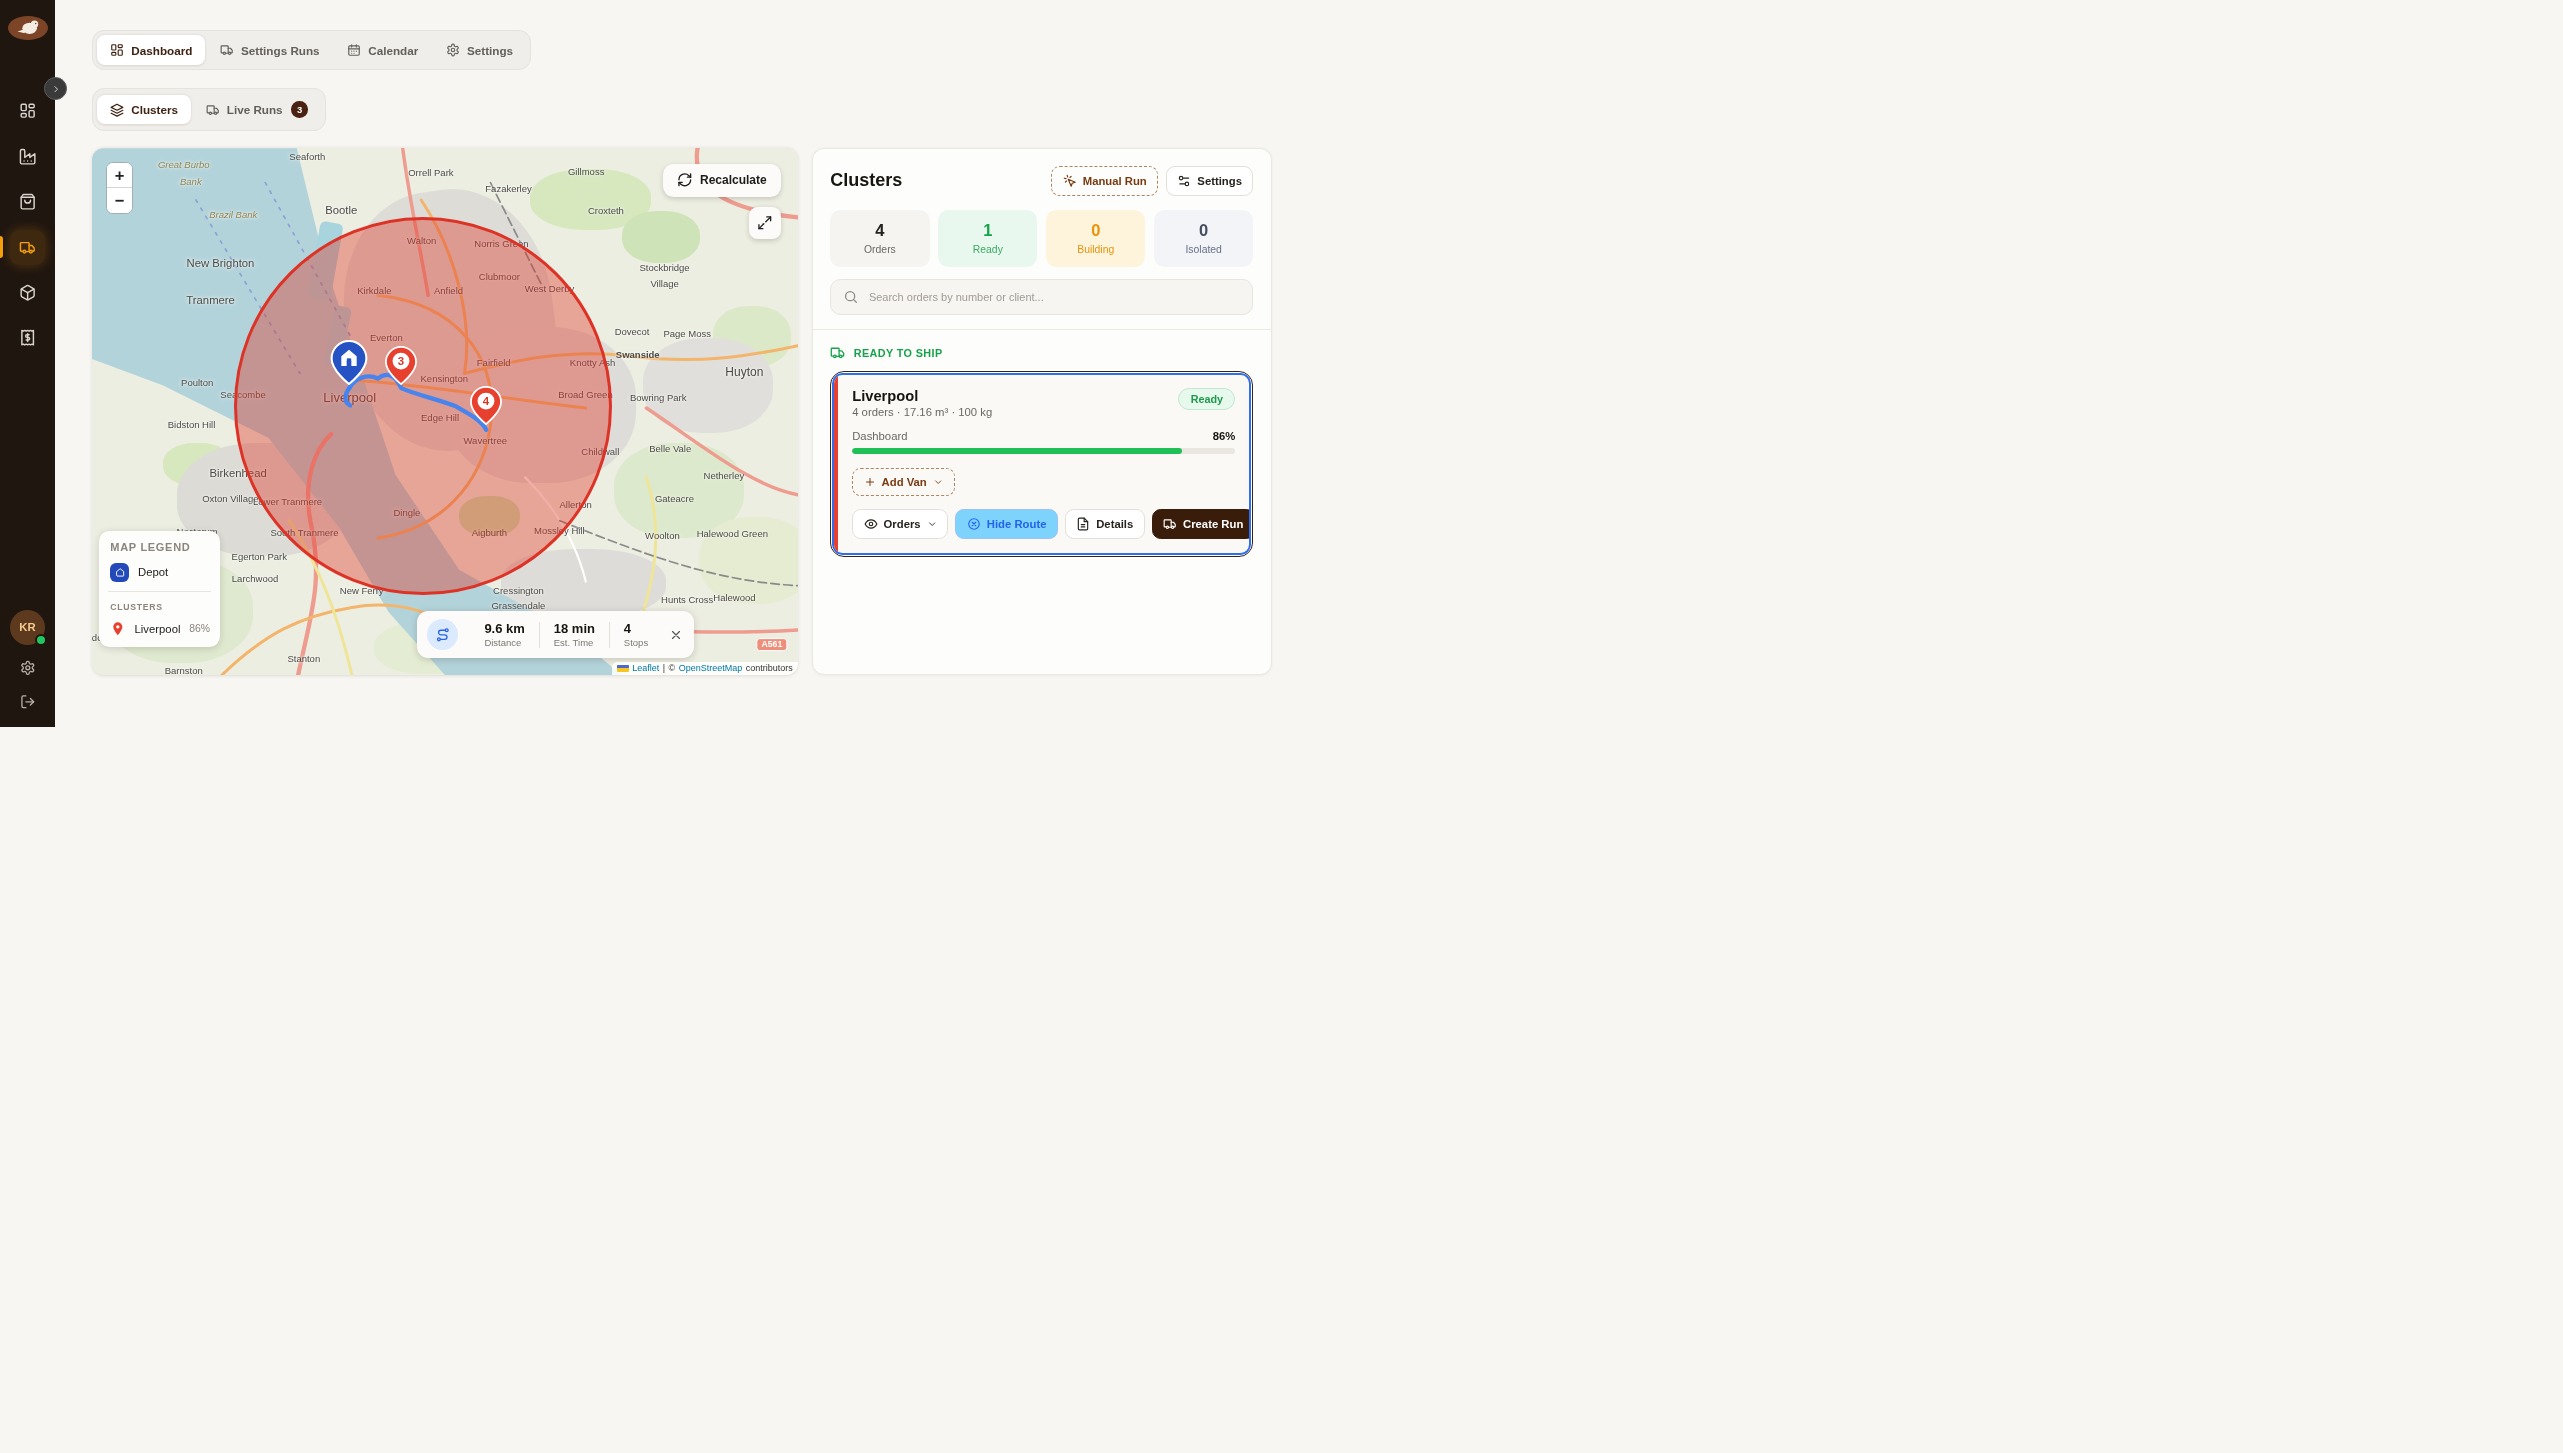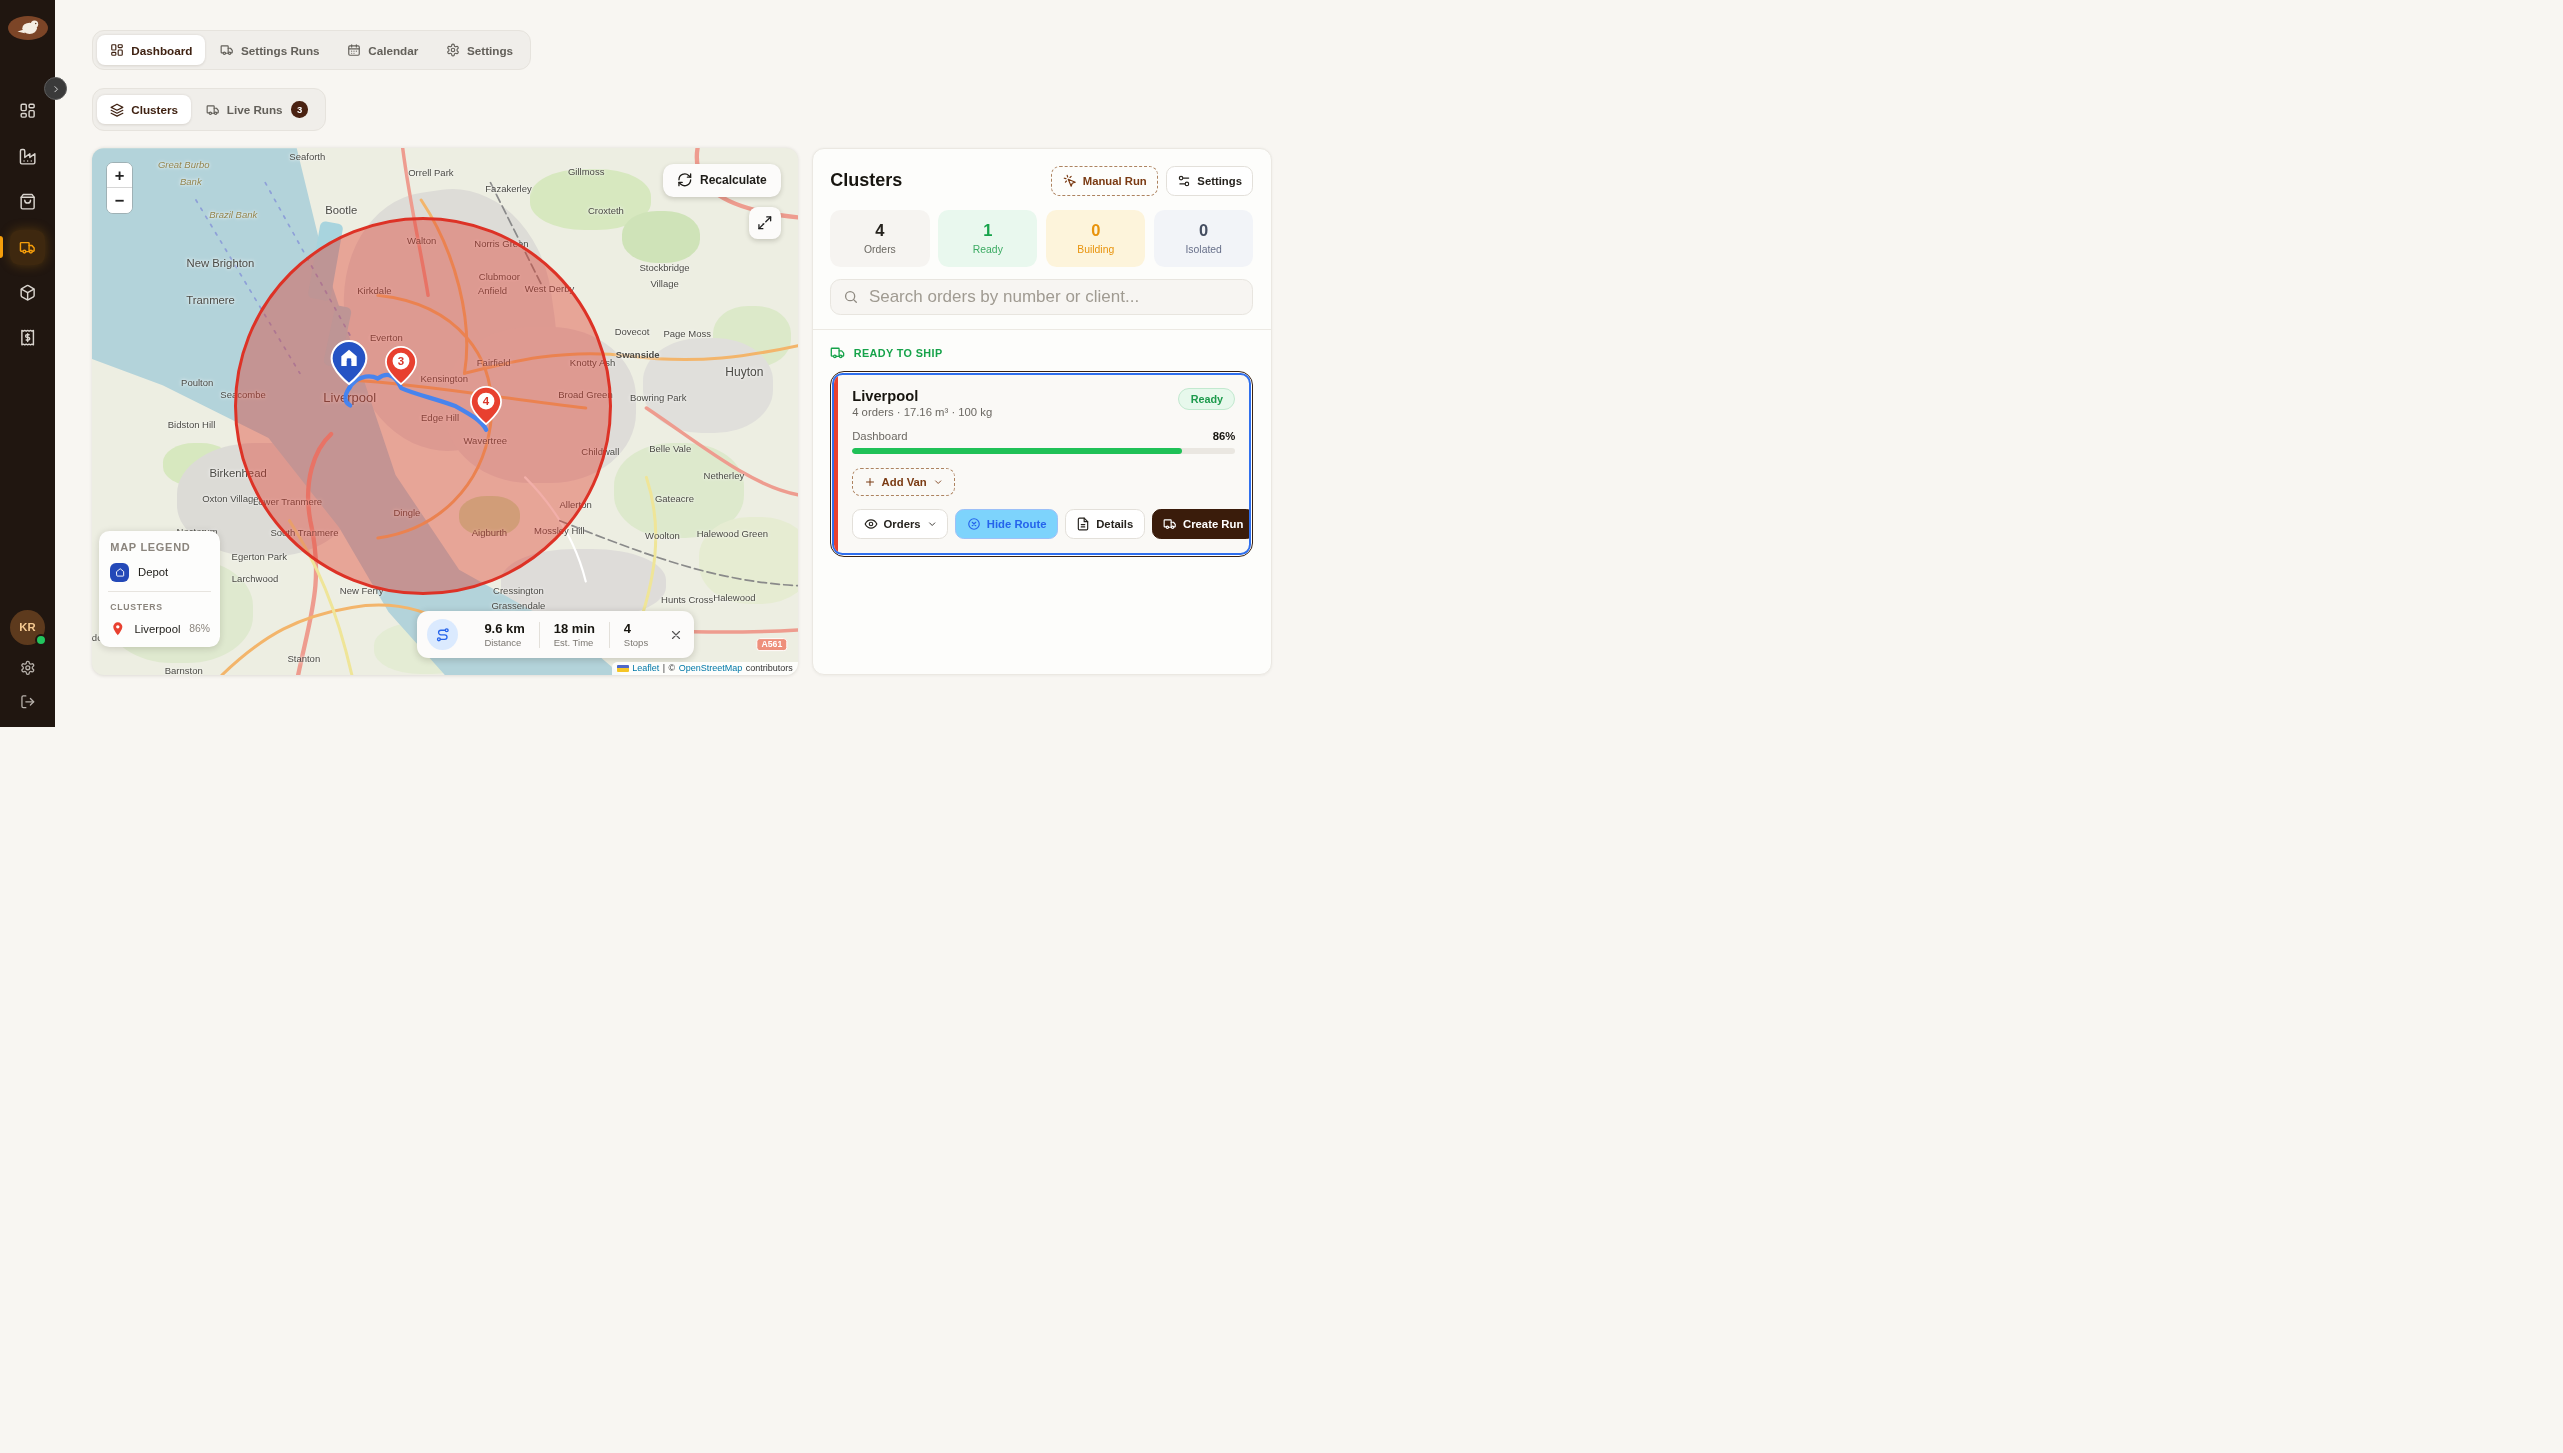--- a/index.html
+++ b/index.html
@@ -112,21 +112,21 @@
   .stats{display:grid;grid-template-columns:repeat(4,1fr);gap:8.7px;margin-top:14px;}
   .tile{border-radius:10.4px;padding:11.3px 5.2px;text-align:center;}
   .tile .tv{font-size:16.5px;font-weight:bold;}
   .tile .tl{font-size:10.4px;margin-top:4.3px;}
   .tile-neutral{background:#f6f4f1}.tile-neutral .tv{color:#26231e}.tile-neutral .tl{color:#6b6862}
   .tile-green{background:#e9f8ee}.tile-green .tv{color:#16a34a}.tile-green .tl{color:#3cab63}
   .tile-amber{background:#fdf4db}.tile-amber .tv{color:#e8930c}.tile-amber .tl{color:#e8930c}
   .tile-slate{background:#f2f4f8}.tile-slate .tv{color:#454e61}.tile-slate .tl{color:#68708a}
   .search{display:flex;align-items:center;gap:8.7px;background:#f7f5f2;border:0.9px solid #e8e5df;border-radius:10.4px;
     height:36px;padding:0 11.3px;margin-top:12px;color:#8f8a82;}
-  .search input{border:none;outline:none;background:transparent;font-size:17px;width:100%;color:#26231e;
+  .search input{border:none;outline:none;background:transparent;font-size:11px;width:100%;color:#26231e;
     font-family:"Liberation Sans",sans-serif;}
   .search input::placeholder{color:#a09b92;}
   .p-divider{height:0.9px;background:#ece9e3;margin:14.7px -17.3px;}
   .section-head{display:flex;align-items:center;gap:7.8px;color:#16a34a;font-size:10.8px;font-weight:bold;
     letter-spacing:0.4px;}
   .card-outer{margin-top:10.4px;border:1.7px solid #3a2313;border-radius:14px;background:#fff;padding:0.9px;}
   .card-inner{border:2.6px solid #2f6fed;border-radius:10.4px;background:#faf9f6;position:relative;overflow:hidden;
     padding:13px 14px 14px 18px;}
   .card-inner::before{content:"";position:absolute;left:0;top:0;bottom:0;width:4.3px;background:#e8402f;}
   .cc-top{display:flex;align-items:flex-start;justify-content:space-between;}
@@ -368,21 +368,21 @@
           <span class="map-label" style="left: 35.3%; top: 11.7%; font-size: 11.3px;">Bootle</span>
           <span class="map-label" style="left: 72.8%; top: 11.7%;">Croxteth</span>
           <span class="map-label" style="left: 46.7%; top: 17.5%;">Walton</span>
           <span class="map-label" style="left: 58%; top: 18%;">Norris Green</span>
           <span class="map-label" style="left: 18.2%; top: 21.7%; font-size: 11.3px;">New Brighton</span>
           <span class="map-label" style="left: 81.1%; top: 22.6%;">Stockbridge</span>
           <span class="map-label" style="left: 81.1%; top: 25.6%;">Village</span>
           <span class="map-label" style="left: 57.7%; top: 24.2%;">Clubmoor</span>
           <span class="map-label" style="left: 64.8%; top: 26.6%;">West Derby</span>
           <span class="map-label" style="left: 40%; top: 27%;">Kirkdale</span>
-          <span class="map-label" style="left: 50.5%; top: 27%; margin-left: 44px;">Anfield</span>
+          <span class="map-label" style="left: 50.5%; top: 27%;">Anfield</span>
           <span class="map-label" style="left: 16.8%; top: 28.9%; font-size: 11.3px;">Tranmere</span>
           <span class="map-label" style="left: 41.7%; top: 35.8%;">Everton</span>
           <span class="map-label" style="left: 76.5%; top: 34.7%;">Dovecot</span>
           <span class="map-label" style="left: 84.3%; top: 35%;">Page Moss</span>
           <span class="map-label" style="left: 70.9%; top: 40.6%;">Knotty Ash</span>
           <span class="map-label" style="left: 56.9%; top: 40.6%;">Fairfield</span>
           <span class="map-label" style="left: 49.9%; top: 43.7%;">Kensington</span>
           <span class="map-label" style="left: 77.3%; top: 39.1%; font-weight: bold;">Swanside</span>
           <span class="map-label" style="left: 92.4%; top: 42.5%; font-size: 12px;">Huyton</span>
           <span class="map-label" style="left: 14.9%; top: 44.4%;">Poulton</span>

